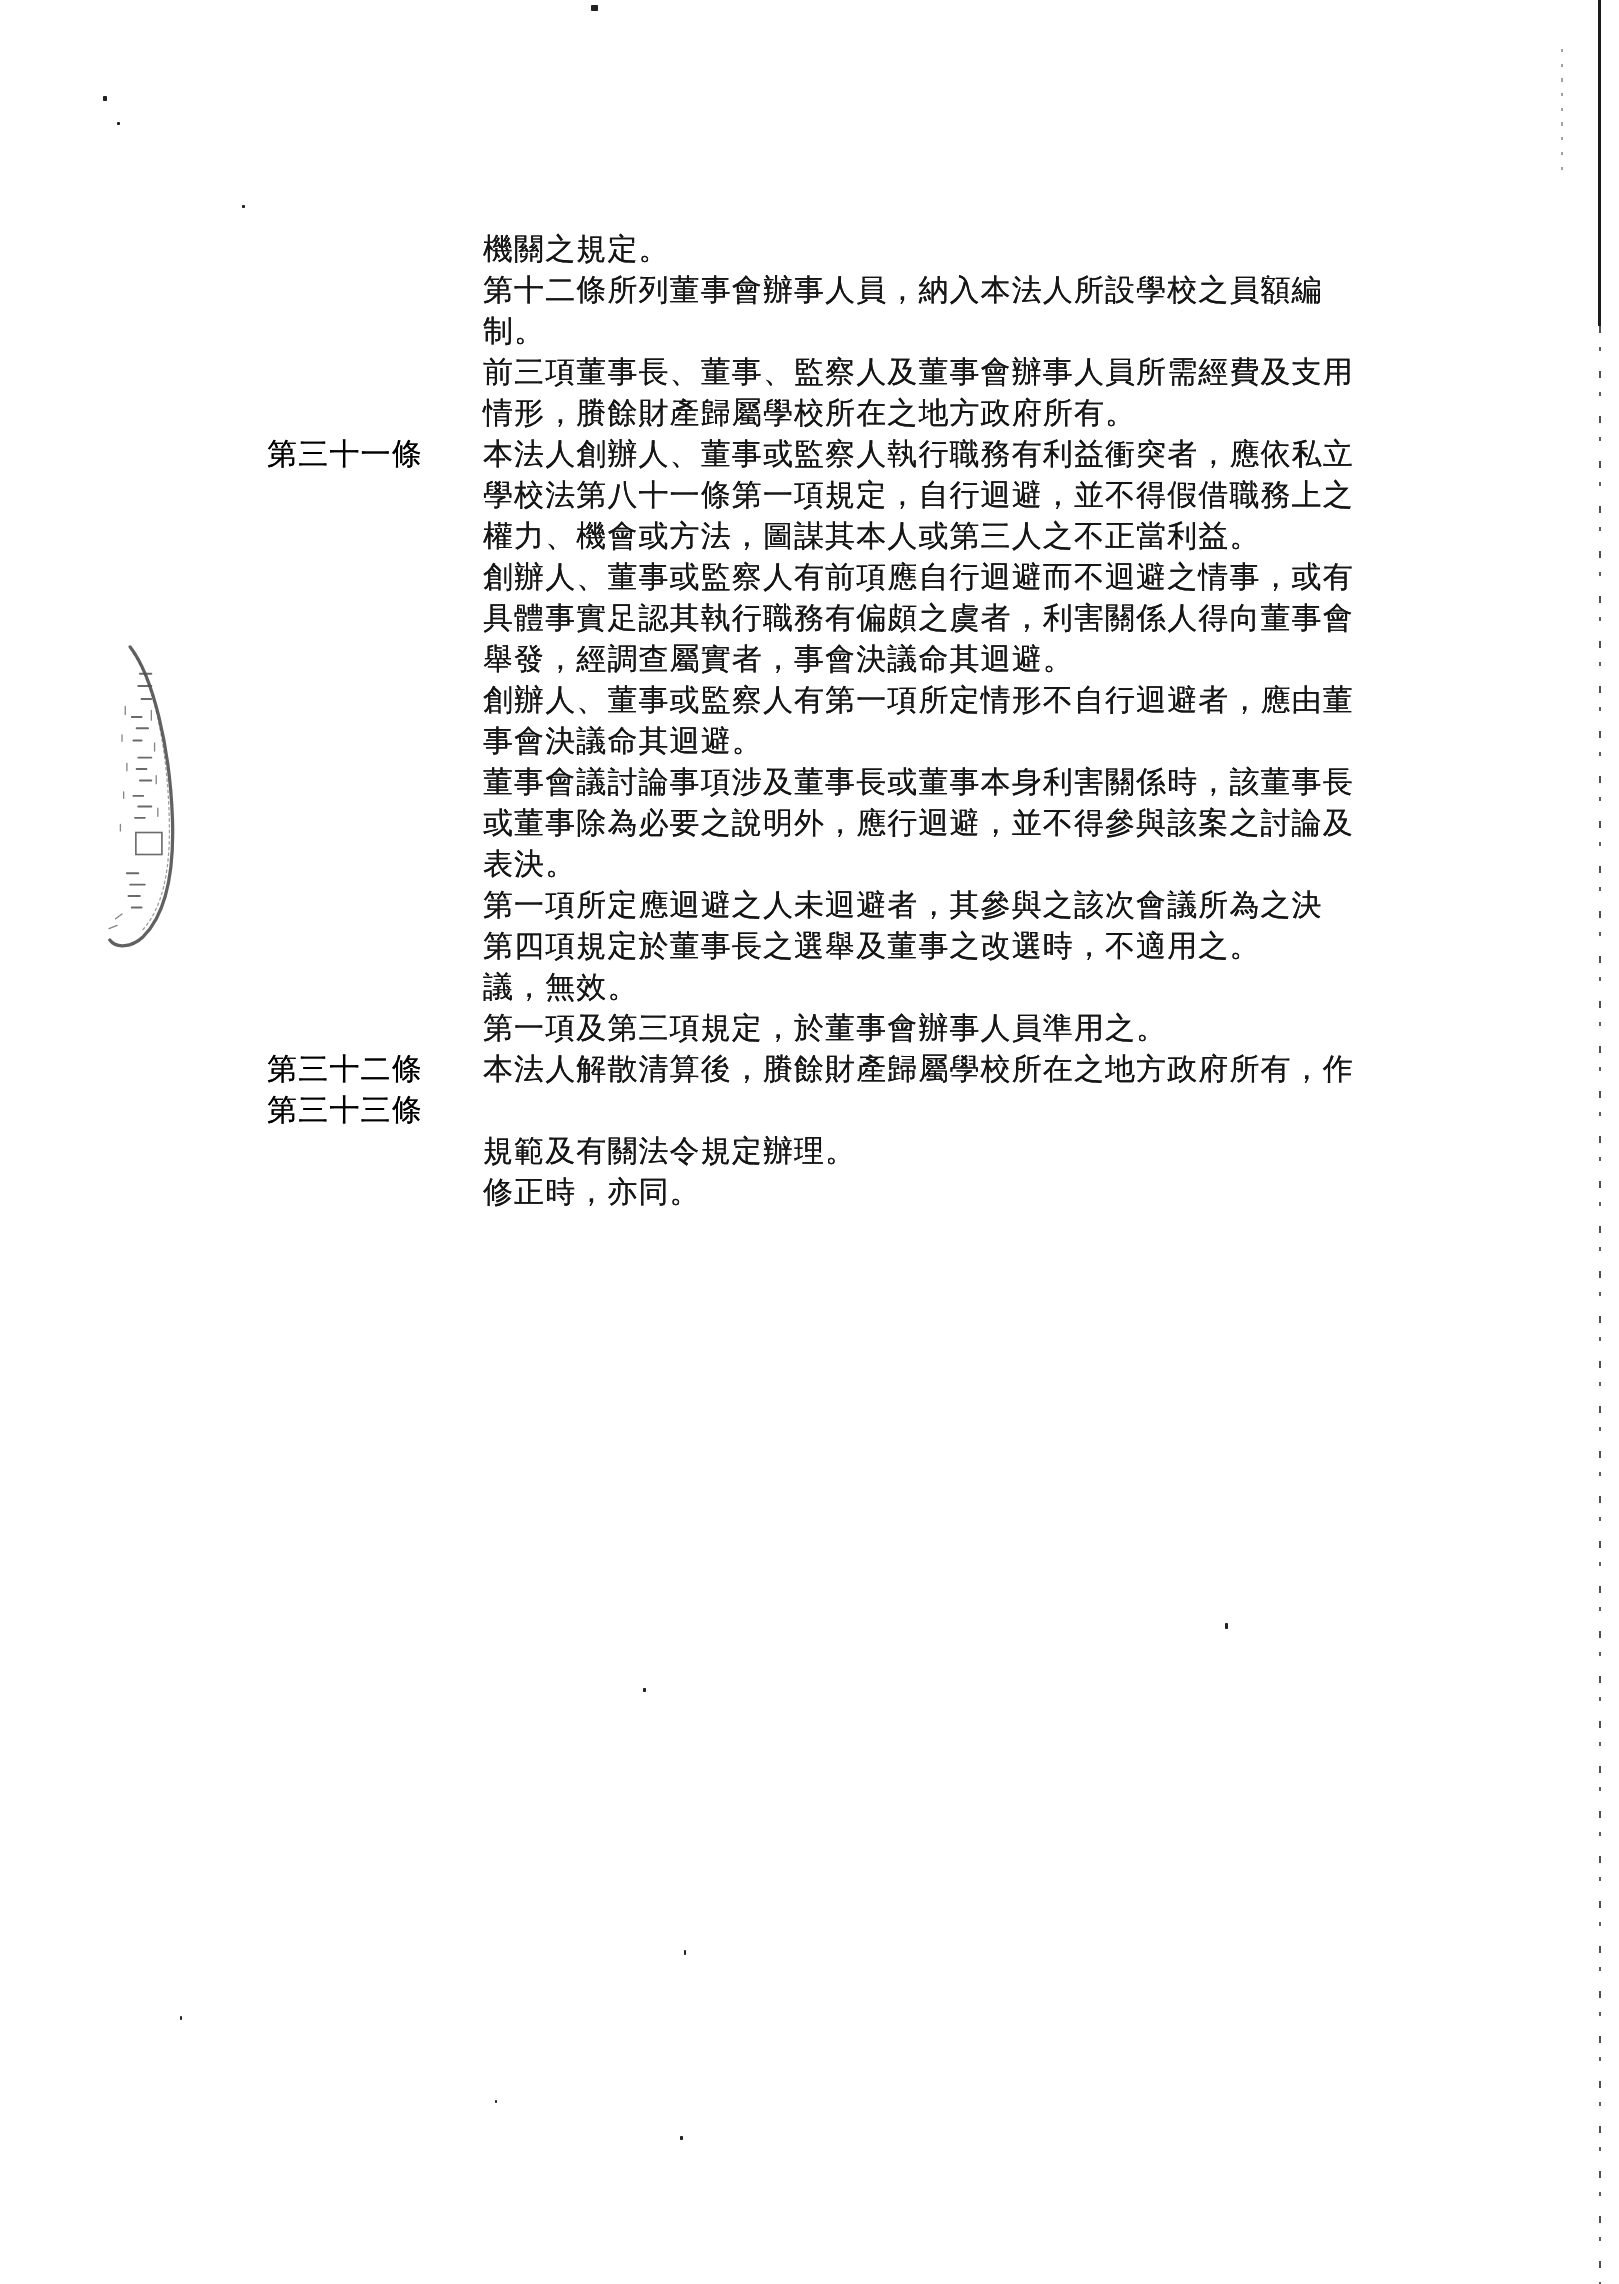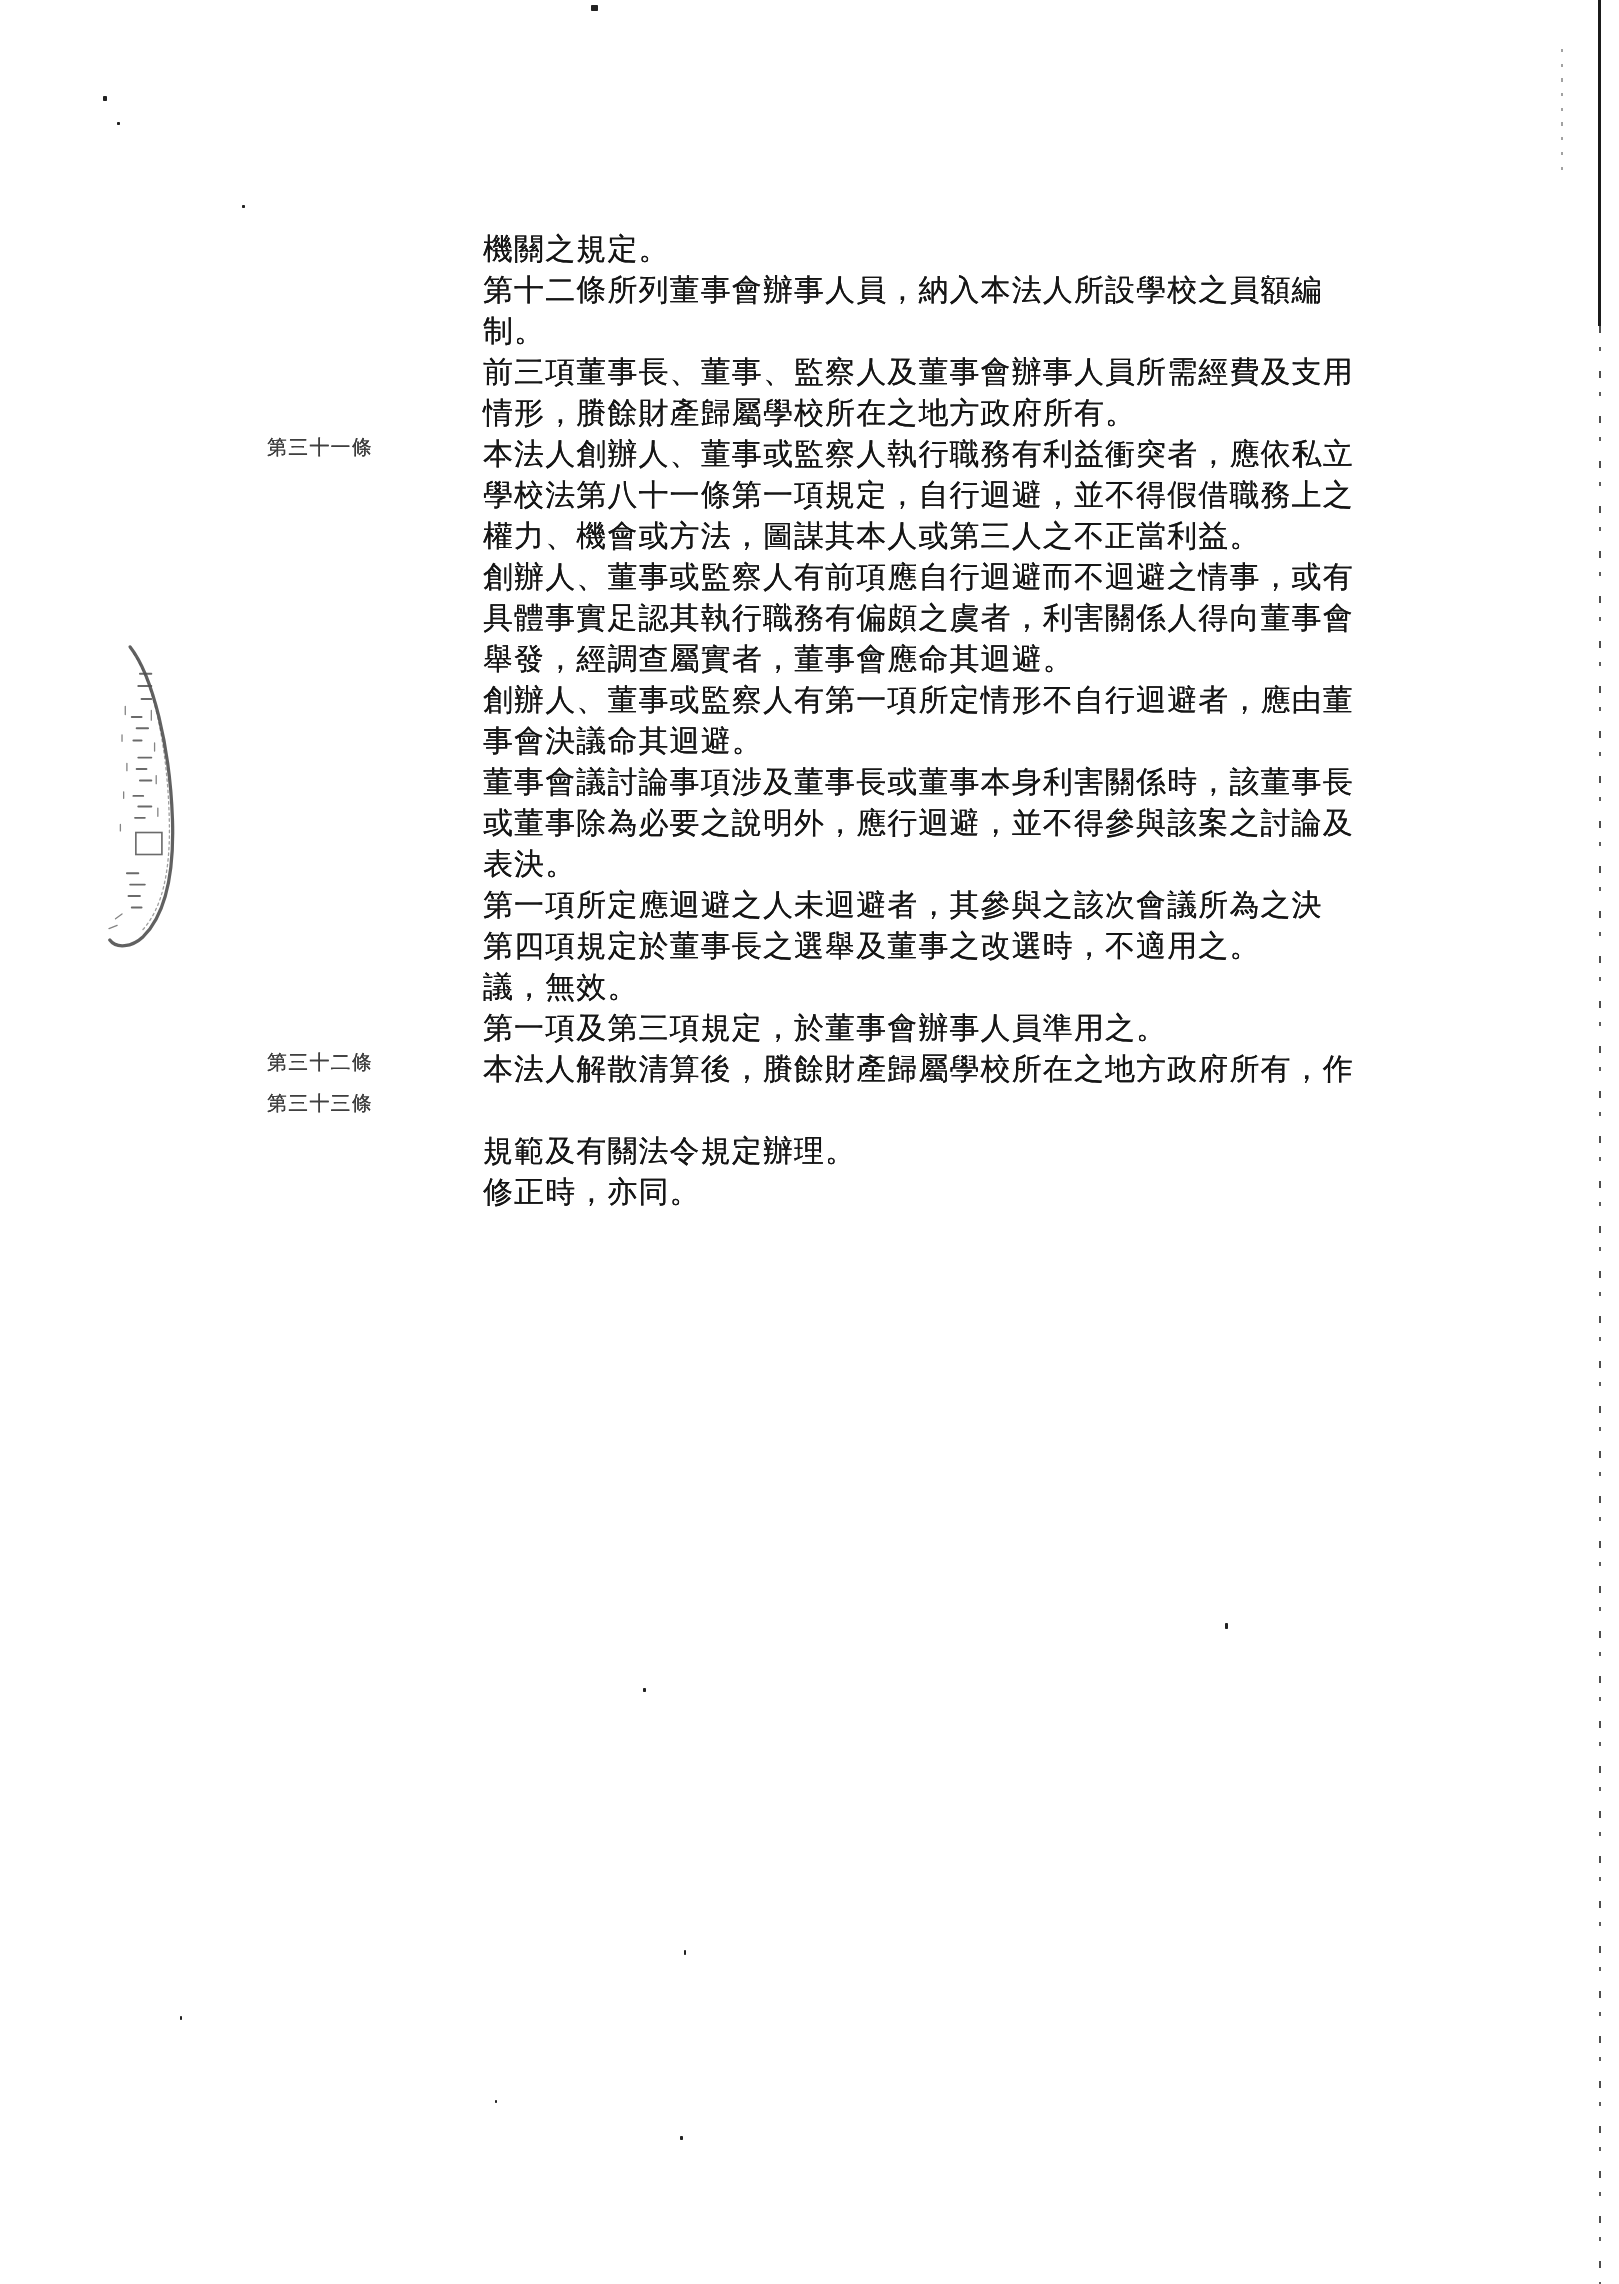--- a/index.html
+++ b/index.html
@@ -20,23 +20,23 @@
     left: 0; top: 229px;
     width: 1619px;
   }
   .doc-line {
     position: relative;
     height: 41px;
   }
   .doc-line .article-label {
     position: absolute;
     left: 267px; top: 0;
-    font-size: 20px;
+    font-size: 30px;
     letter-spacing: 1.2px;
-    color: #404040;
+    color: #000000;
     white-space: nowrap;
     text-shadow: 0 0 0.6px #222;
   }
   .doc-line .line-text {
     position: absolute;
     left: 483px; top: 0;
     font-size: 30px;
     letter-spacing: 1.1px;
     color: #161616;
     white-space: nowrap;
@@ -153,21 +153,21 @@
       <div class="doc-line">
     <span class="article-label"></span>
     <span class="line-text">創辦人、董事或監察人有前項應自行迴避而不迴避之情事，或有</span>
   </div>
       <div class="doc-line">
     <span class="article-label"></span>
     <span class="line-text">具體事實足認其執行職務有偏頗之虞者，利害關係人得向董事會</span>
   </div>
       <div class="doc-line">
     <span class="article-label"></span>
-    <span class="line-text">舉發，經調查屬實者，董事會應命其迴避。</span>
+    <span class="line-text">舉發，經調查屬實者，事會決議命其迴避。</span>
   </div>
       <div class="doc-line">
     <span class="article-label"></span>
     <span class="line-text">創辦人、董事或監察人有第一項所定情形不自行迴避者，應由董</span>
   </div>
       <div class="doc-line">
     <span class="article-label"></span>
     <span class="line-text">事會決議命其迴避。</span>
   </div>
       <div class="doc-line">

